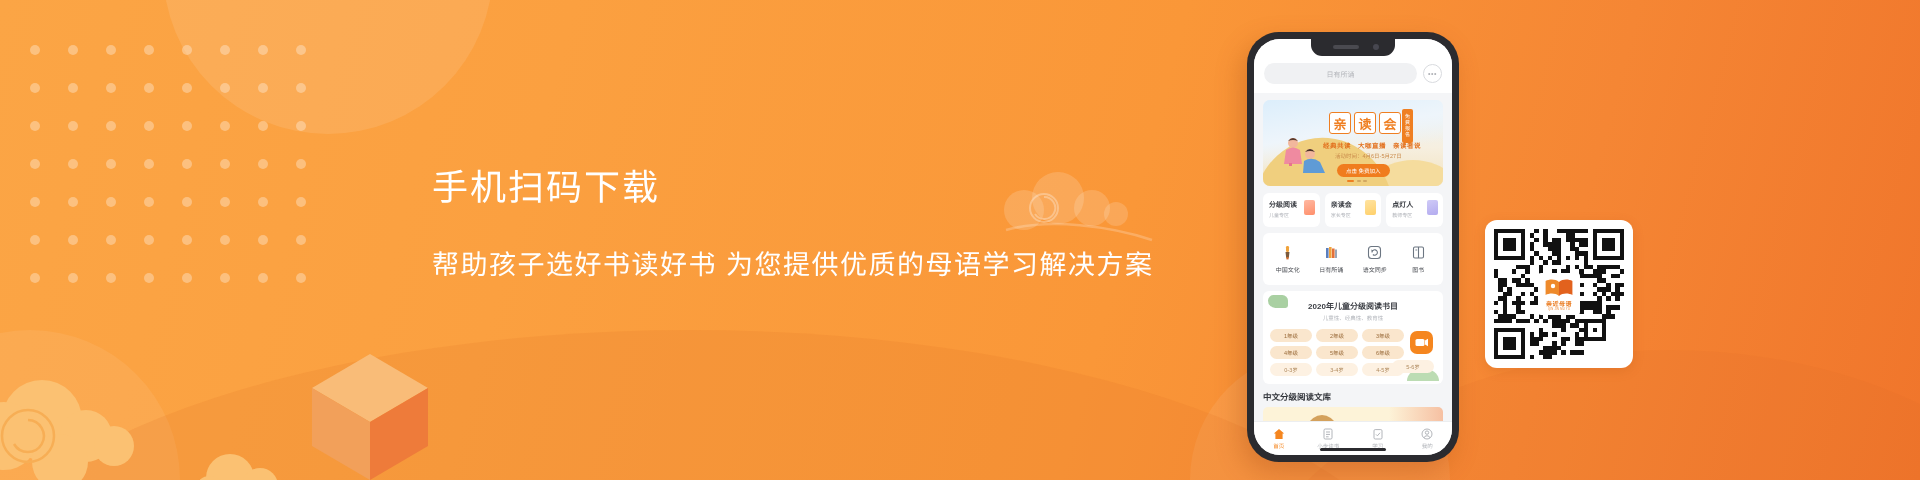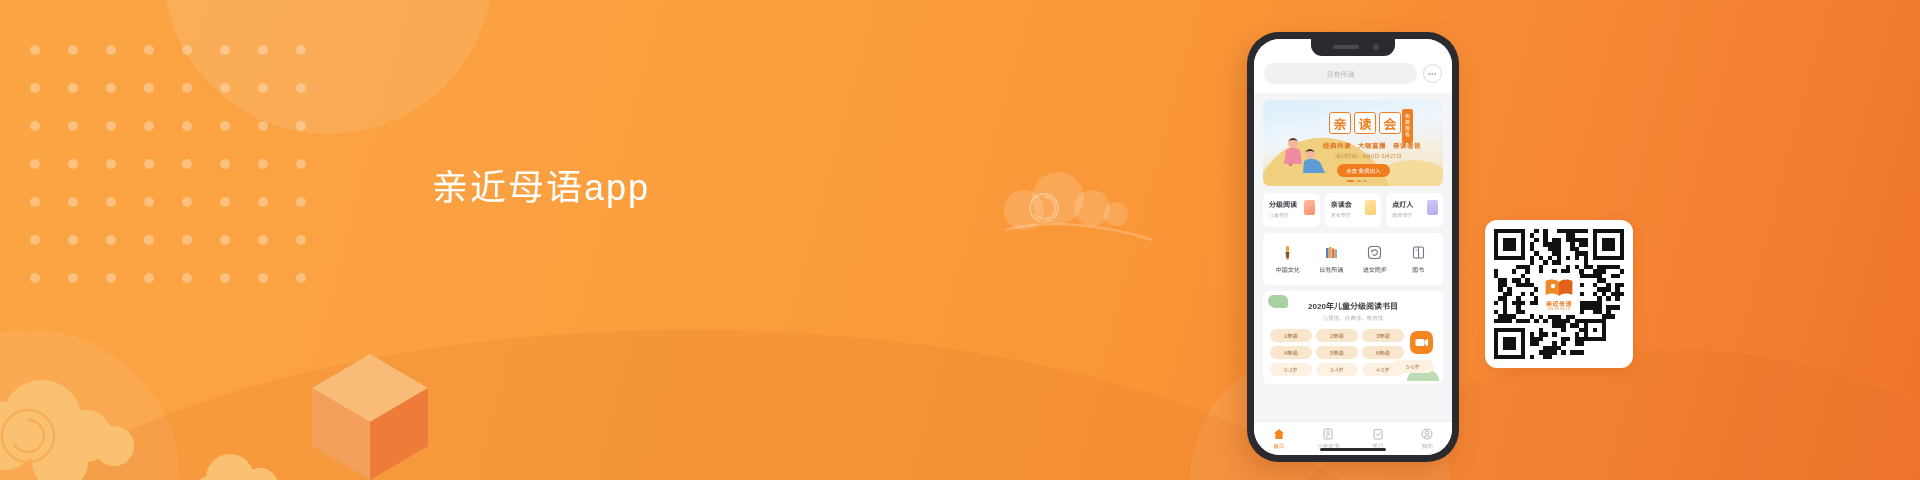--- a/index.html
+++ b/index.html
@@ -527,21 +527,22 @@
 
   <div class="deco cube">
     <svg viewBox="0 0 120 130">
       <polygon points="60,4 118,38 60,72 2,38" fill="#F9BC78"></polygon>
       <polygon points="2,38 60,72 60,130 2,96" fill="#F2A05A"></polygon>
       <polygon points="118,38 118,96 60,130 60,72" fill="#EE7B3A"></polygon>
     </svg>
   </div>
 
   <div class="copy">
-    <div class="subtitle">亲近母语app</div>
+    <div class="subtitle">手机扫码下载</div>
+    <div class="tagline">帮助孩子选好书读好书 为您提供优质的母语学习解决方案</div>
   </div>
 
   <div class="phone">
     <div class="phone-screen">
       <div class="notch">
         <span class="speaker"></span>
           <span class="cam"></span>
       </div>
 
       <div class="ph-top">
@@ -669,20 +670,26 @@
         </div>
         <div class="ph-chip sm" style="position:absolute;right:9px;bottom:11px;z-index:3;">5-6岁</div>
         <div class="ph-play">
           <svg width="13" height="13" viewBox="0 0 13 13">
             <rect x="0.5" y="3" width="9" height="7" rx="1.6" fill="#fff"></rect>
             <polygon points="10,4.6 13,2.8 13,10.2 10,8.4" fill="#fff"></polygon>
           </svg>
         </div>
       </div>
 
+      <div class="ph-lib">
+        <div class="ph-lib-title">中文分级阅读文库</div>
+        <div class="ph-lib-card">
+          <div class="arc"></div>
+        </div>
+      </div>
 
       <div class="ph-tabs">
         <div class="ph-tab active">
           <div class="ti">
             <svg width="12" height="12" viewBox="0 0 12 12">
               <path d="M6 1 L11.2 5.4 H9.6 V11 H2.4 V5.4 H0.8z" fill="#f5861f"></path>
             </svg>
           </div>
           <div class="tl">首页</div>
         </div>

